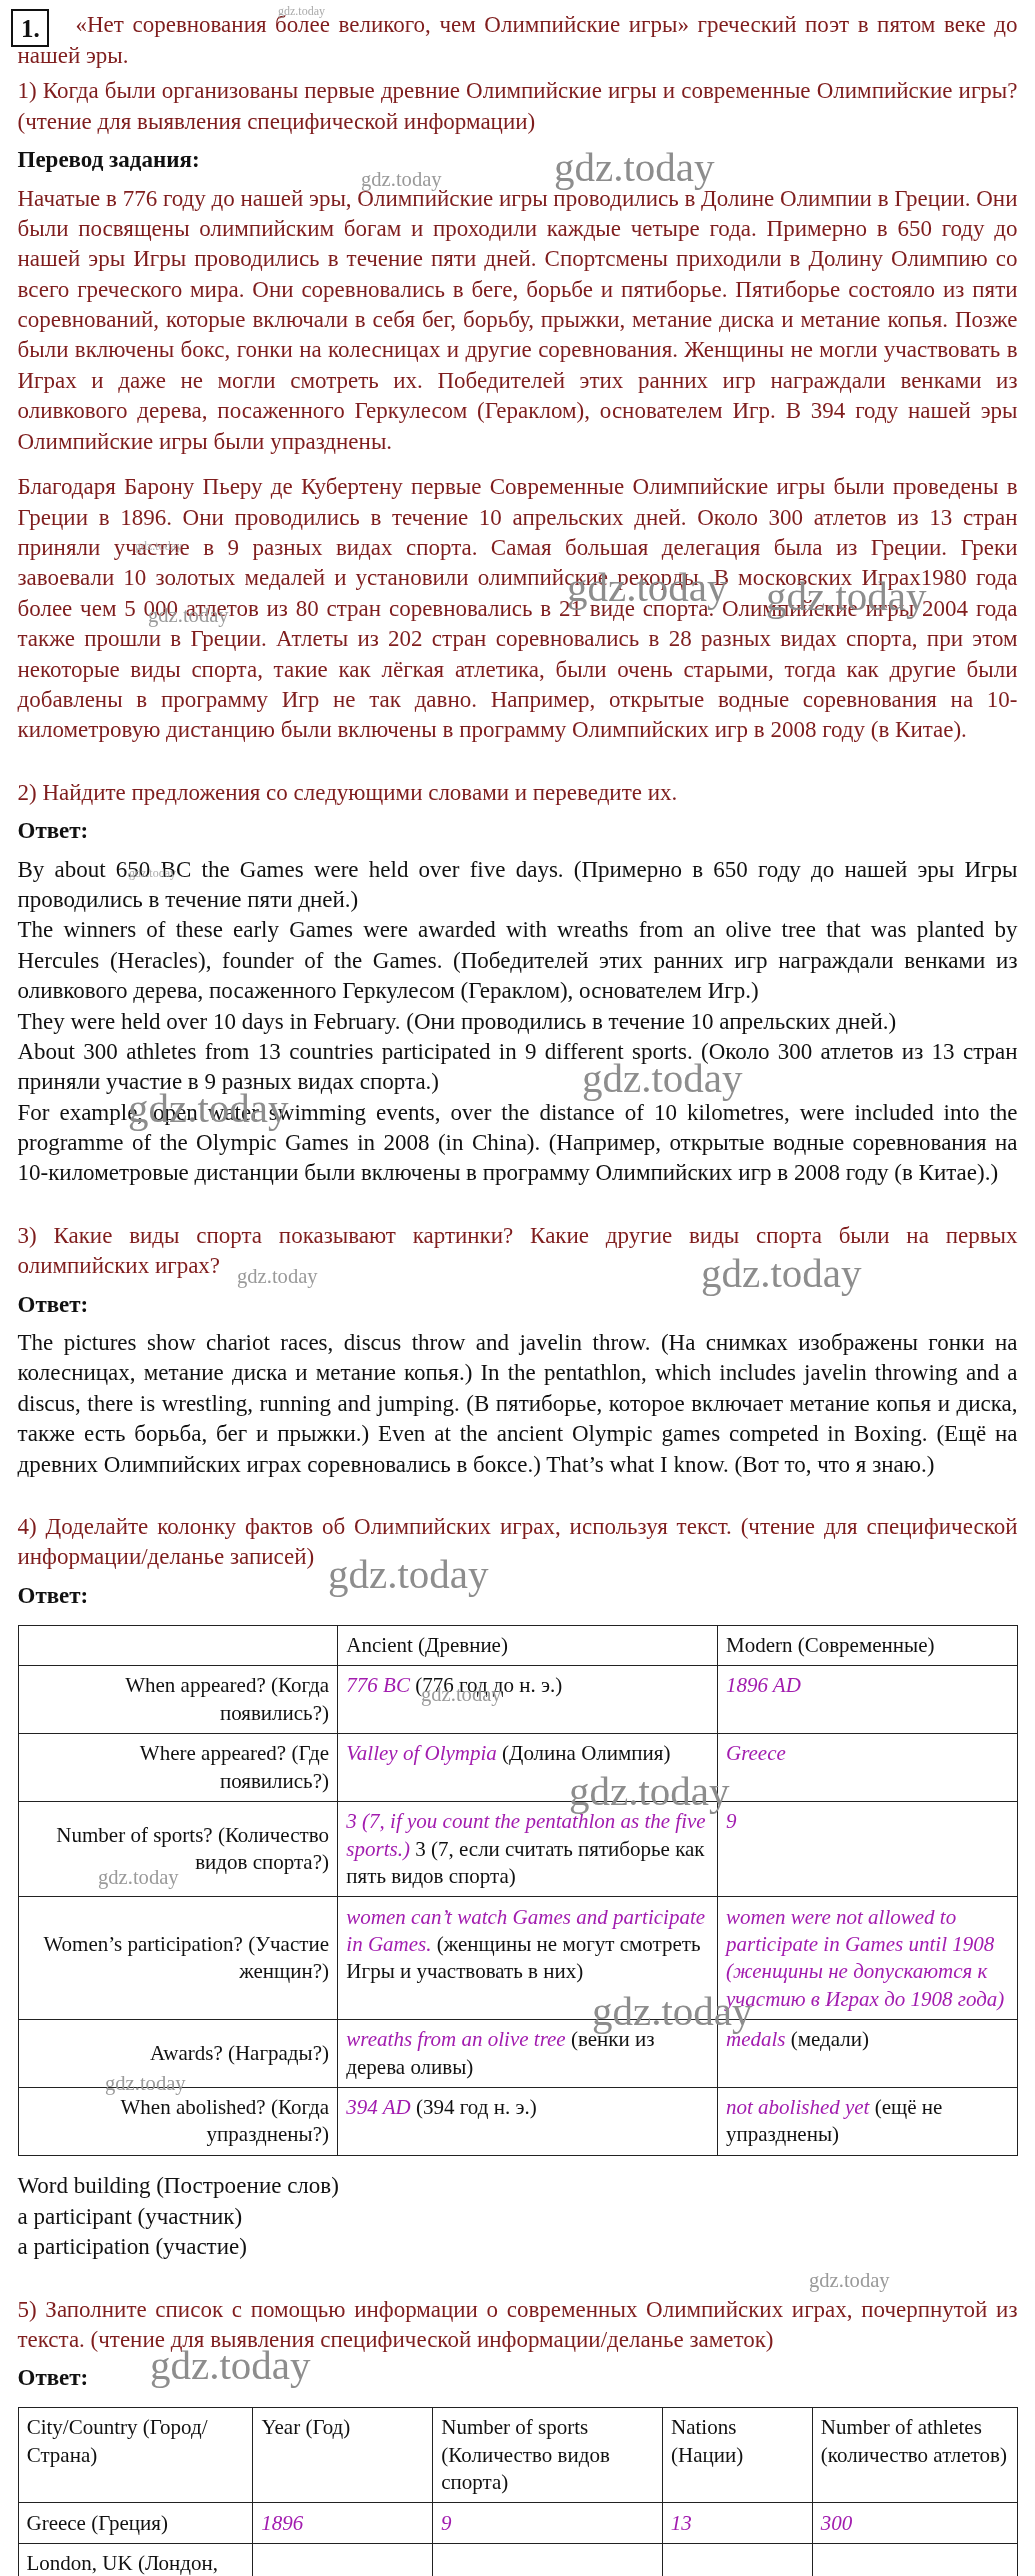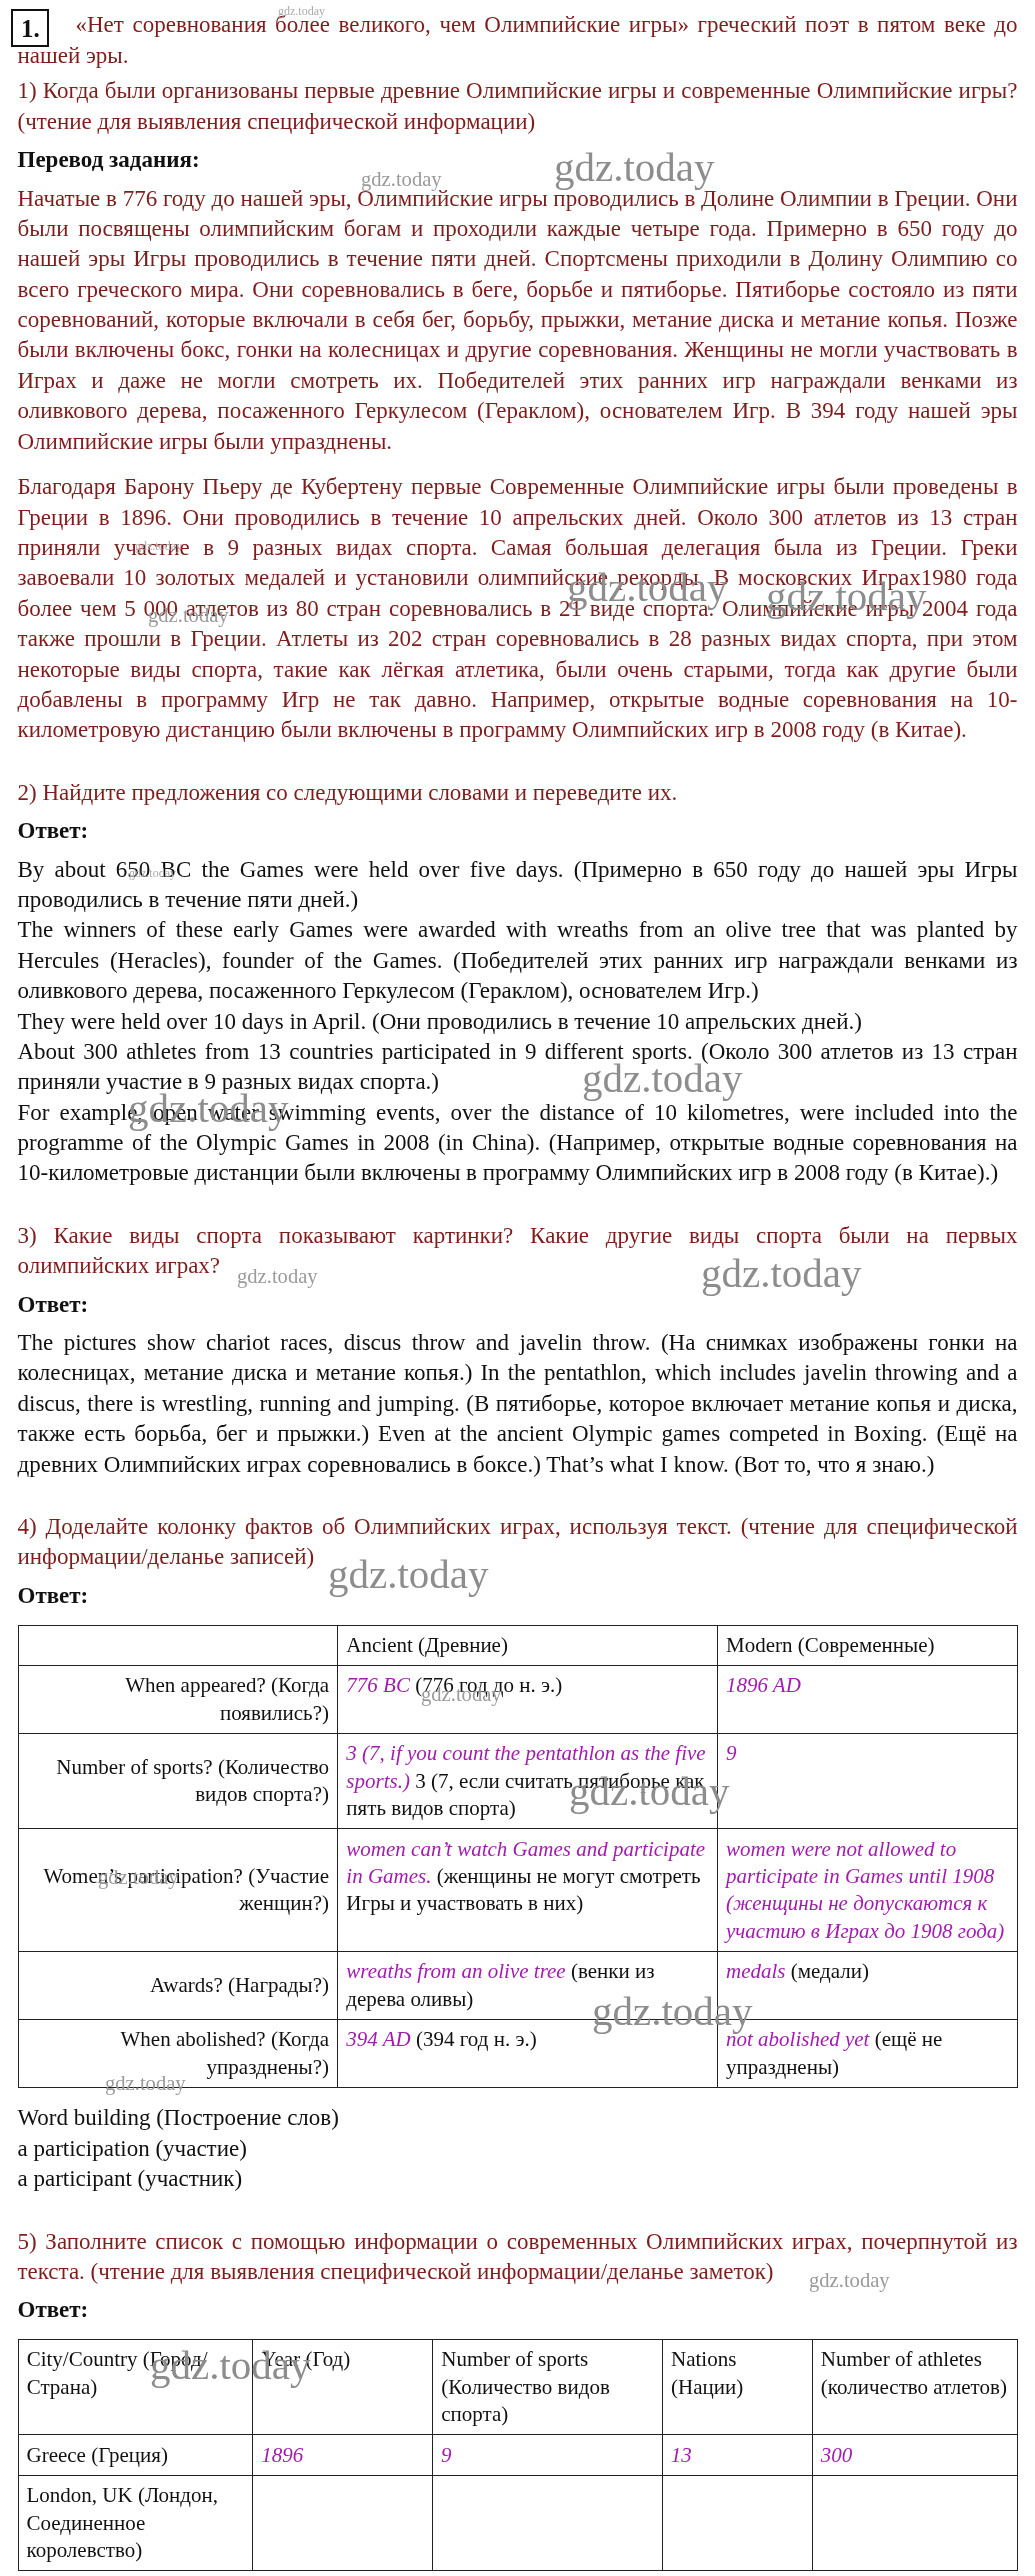--- a/index.html
+++ b/index.html
@@ -54,21 +54,21 @@
 
   <div class="blue jus block">Начатые в 776 году до нашей эры, Олимпийские игры проводились в Долине Олимпии в Греции. Они были посвящены олимпийским богам и проходили каждые четыре года. Примерно в 650 году до нашей эры Игры проводились в течение пяти дней. Спортсмены приходили в Долину Олимпию со всего греческого мира. Они соревновались в беге, борьбе и пятиборье. Пятиборье состояло из пяти соревнований, которые включали в себя бег, борьбу, прыжки, метание диска и метание копья. Позже были включены бокс, гонки на колесницах и другие соревнования. Женщины не могли участвовать в Играх и даже не могли смотреть их. Победителей этих ранних игр награждали венками из оливкового дерева, посаженного Геркулесом (Гераклом), основателем Игр. В 394 году нашей эры Олимпийские игры были упразднены.</div>
 
   <div class="blue jus block mt30">Благодаря Барону Пьеру де Кубертену первые Современные Олимпийские игры были проведены в Греции в 1896. Они проводились в течение 10 апрельских дней. Около 300 атлетов из 13 стран приняли участие в 9 разных видах спорта. Самая большая делегация была из Греции. Греки завоевали 10 золотых медалей и установили олимпийские рекорды. В московских Играх1980 года более чем 5 000 атлетов из 80 стран соревновались в 21 виде спорта. Олимпийские игры 2004 года также прошли в Греции. Атлеты из 202 стран соревновались в 28 разных видах спорта, при этом некоторые виды спорта, такие как лёгкая атлетика, были очень старыми, тогда как другие были добавлены в программу Игр не так давно. Например, открытые водные соревнования на 10-километровую дистанцию были включены в программу Олимпийских игр в 2008 году (в Китае).</div>
 
   <div class="blue jus sec block">2) Найдите предложения со следующими словами и переведите их.</div>
   <div class="bold block">Ответ:</div>
   <div id="q2-list">
       <div class="jus sent">By about 650 BC the Games were held over five days. (Примерно в 650 году до нашей эры Игры проводились в течение пяти дней.)</div>
       <div class="jus sent">The winners of these early Games were awarded with wreaths from an olive tree that was planted by Hercules (Heracles), founder of the Games. (Победителей этих ранних игр награждали венками из оливкового дерева, посаженного Геркулесом (Гераклом), основателем Игр.)</div>
-      <div class="jus sent">They were held over 10 days in April. (Они проводились в течение 10 апрельских дней.)</div>
+      <div class="jus sent">They were held over 10 days in February. (Они проводились в течение 10 апрельских дней.)</div>
       <div class="jus sent">About 300 athletes from 13 countries participated in 9 different sports. (Около 300 атлетов из 13 стран приняли участие в 9 разных видах спорта.)</div>
       <div class="jus sent">For example, open water swimming events, over the distance of 10 kilometres, were included into the programme of the Olympic Games in 2008 (in China). (Например, открытые водные соревнования на 10-километровые дистанции были включены в программу Олимпийских игр в 2008 году (в Китае).)</div>
     </div>
 
   <div class="blue jus sec block">3) Какие виды спорта показывают картинки? Какие другие виды спорта были на первых олимпийских играх?</div>
   <div class="bold block">Ответ:</div>
   <div class="jus block">The pictures show chariot races, discus throw and javelin throw. (На снимках изображены гонки на колесницах, метание диска и метание копья.) In the pentathlon, which includes javelin throwing and a discus, there is wrestling, running and jumping. (В пятиборье, которое включает метание копья и диска, также есть борьба, бег и прыжки.) Even at the ancient Olympic games competed in Boxing. (Ещё на древних Олимпийских играх соревновались в боксе.) That’s what I know. (Вот то, что я знаю.)</div>
 
   <div class="blue jus sec block">4) Доделайте колонку фактов об Олимпийских играх, используя текст. (чтение для специфической информации/деланье записей)</div>
   <div class="bold">Ответ:</div>
@@ -84,20 +84,25 @@
           <th></th>
           <th>Ancient (Древние)</th>
           <th>Modern (Современные)</th>
         </tr>
         <tr>
           <td class="rowlabel">When appeared? (Когда появились?)</td>
           <td><span class="red">776 BC</span><span> (776 год до н. э.)</span></td>
           <td><span class="red">1896 AD</span></td>
         </tr>
         <tr>
+          <td class="rowlabel">Where appeared? (Где появились?)</td>
+          <td><span class="red">Valley of Olympia</span><span> (Долина Олимпия)</span></td>
+          <td><span class="red">Greece</span></td>
+        </tr>
+        <tr>
           <td class="rowlabel">Number of sports? (Количество видов спорта?)</td>
           <td><span class="red">3 (7, if you count the pentathlon as the five sports.)</span><span> 3 (7, если считать пятиборье как пять видов спорта)</span></td>
           <td><span class="red">9</span></td>
         </tr>
         <tr>
           <td class="rowlabel">Women’s participation? (Участие женщин?)</td>
           <td><span class="red">women can’t watch Games and participate in Games.</span><span> (женщины не могут смотреть Игры и участвовать  в них)</span></td>
           <td><span class="red">women were not allowed to participate in Games until 1908 (женщины не допускаются к участию в Играх до 1908 года)</span></td>
         </tr>
         <tr>
@@ -107,22 +112,22 @@
         </tr>
         <tr>
           <td class="rowlabel">When abolished? (Когда упразднены?)</td>
           <td><span class="red">394 AD</span><span> (394 год н. э.)</span></td>
           <td><span class="red">not abolished yet</span><span> (ещё не упразднены)</span></td>
         </tr>
       </tbody>
   </table>
 
   <div class="mt30">Word building (Построение слов)</div>
+  <div>a participant (участник)</div>
   <div>a participation (участие)</div>
-  <div>a participant (участник)</div>
 
   <div class="blue jus sec block">5) Заполните список с помощью информации о современных Олимпийских играх, почерпнутой из текста. (чтение для выявления специфической информации/деланье заметок)</div>
   <div class="bold">Ответ:</div>
 
   <table id="games-table">
     <colgroup>
       <col style="width:23.5%">
       <col style="width:18%">
       <col style="width:23%">
       <col style="width:15%">

